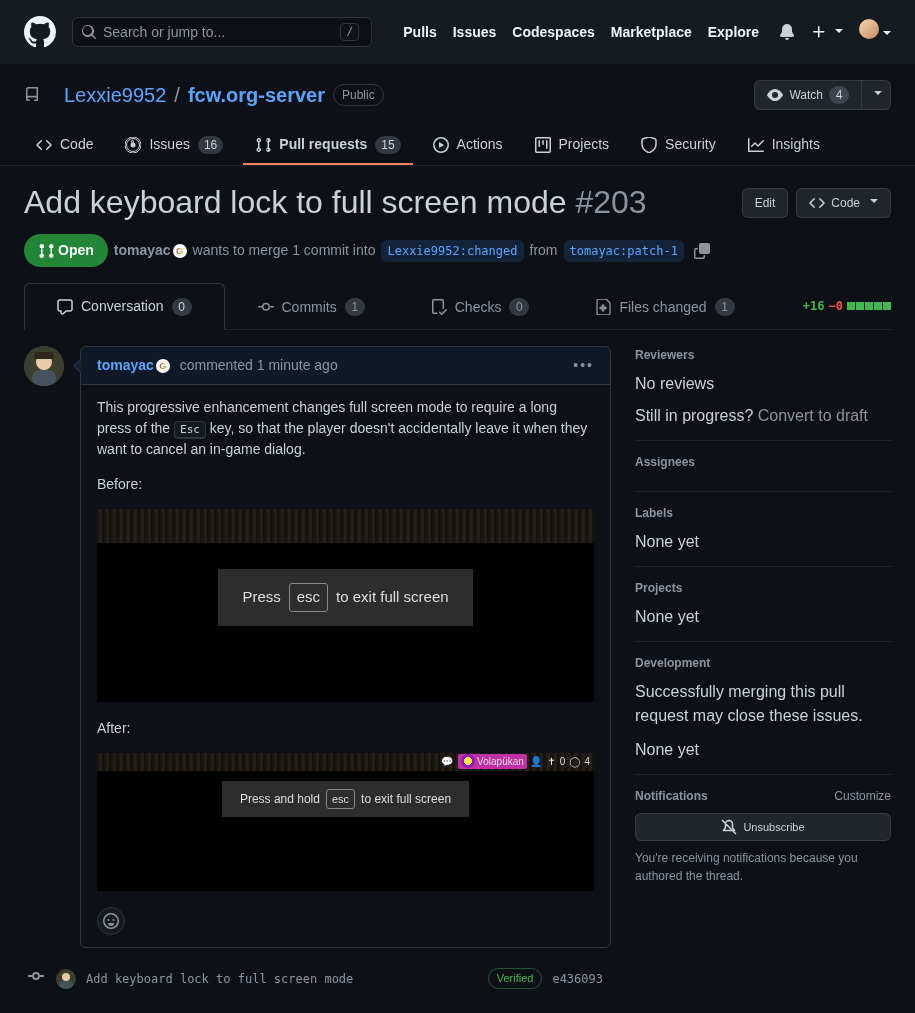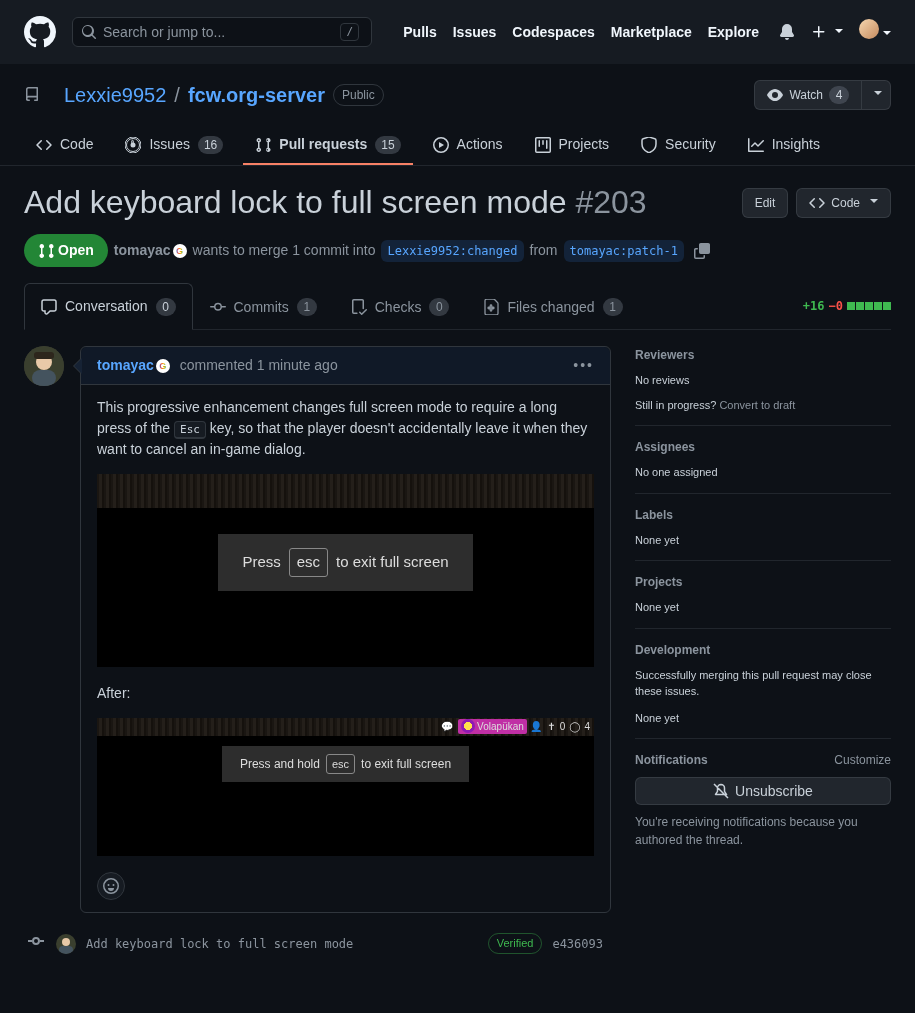--- a/index.html
+++ b/index.html
@@ -130,21 +130,21 @@
     width:14px;height:14px;border-radius:50%;background:#fff;
     font-size:9px;font-weight:700;margin-left:2px;vertical-align:middle;
   }
   .g-badge span{background:linear-gradient(90deg,#4285F4,#EA4335,#FBBC05,#34A853);-webkit-background-clip:text;background-clip:text;color:transparent;}
 
   
   .pr-tabs-wrap{display:flex;align-items:center;justify-content:space-between;border-bottom:1px solid var(--color-border-muted);margin-top:16px;}
   .pr-tabs{display:flex;}
   .pr-tab{
     display:flex;align-items:center;gap:8px;
-    padding:12px 16px;
+    padding:12px 32px;
     color:var(--color-fg-muted);
     border:1px solid transparent;
     border-bottom:none;
     border-top-left-radius:6px;border-top-right-radius:6px;
     margin-bottom:-1px;
   }
   .pr-tab.selected{
     color:var(--color-fg-default);
     background:var(--color-canvas-default);
     border-color:var(--color-border-default);
@@ -229,27 +229,27 @@
   .commit-line .dot svg{stroke:var(--color-fg-muted);}
   .mini-avatar{width:20px;height:20px;border-radius:50%;display:inline-block;margin-left:-50px;}
   .mini-avatar svg{width:100%;height:100%;border-radius:50%;}
   .commit-msg{flex:1;}
   .verified{border:1px solid rgba(63,185,80,0.4);color:var(--color-success-fg);border-radius:24px;padding:1px 8px;font-size:11px;font-family:-apple-system,sans-serif;}
 
   
   .side-block{padding:12px 0;border-bottom:1px solid var(--color-border-muted);}
   .side-block:first-child{padding-top:0;}
   .side-block h4{margin:0 0 8px 0;font-size:12px;font-weight:600;color:var(--color-fg-muted);}
-  .side-block .val{color:var(--color-fg-default);font-size:11px;}
+  .side-block .val{color:var(--color-fg-default);font-size:16px;}
   .side-head-row{display:flex;justify-content:space-between;align-items:center;}
   .link-muted{color:var(--color-fg-muted);}
   .unsub-btn{
     width:100%;display:flex;align-items:center;justify-content:center;gap:6px;
     background:var(--color-btn-bg);border:1px solid var(--color-btn-border);border-radius:6px;
-    padding:5px;color:var(--color-fg-default);font-size:14px;font-weight:500;margin:8px 0;
+    padding:5px;color:var(--color-fg-default);font-size:11px;font-weight:500;margin:8px 0;
   }
   .side-note{font-size:12px;color:var(--color-fg-muted);line-height:1.5;}
 
   svg.octicon{display:inline-block;vertical-align:text-bottom;fill:currentColor;}
 </style>
 </head>
 <body>
 
 <header class="gh-header">
   <a class="gh-logo">
@@ -460,20 +460,21 @@
                   <span>G</span>
                 </span>
               <span style="margin-left:6px;">commented 1 minute ago</span>
             </span>
             <span style="color:var(--color-fg-muted);letter-spacing:2px;">•••</span>
           </div>
           <div class="comment-body">
             <p>
               <span>This progressive enhancement changes full screen mode to require a long press of the </span><kbd class="key">Esc</kbd><span> key, so that the player doesn't accidentally leave it when they want to cancel an in-game dialog.</span>
             </p>
+            <p>Before:</p>
             <div class="screenshot-frame">
               <div class="wood-bar"></div>
               <div class="fs-banner">
                   <span>Press</span> 
                   <kbd>esc</kbd> 
                   <span>to exit full screen</span>
                 </div>
               <div class="sf-space"></div>
             </div>
             <p>After:</p>
@@ -526,21 +527,20 @@
     </div>
 
     <aside class="sidebar">
       <div class="side-block">
         <h4>Reviewers</h4>
         <div class="val">No reviews</div>
         <div class="val" style="margin-top:8px;"><span>Still in progress?</span> <a class="link-muted">Convert to draft</a></div>
       </div>
       <div class="side-block">
         <h4>Assignees</h4>
-        <div class="val">No one assigned</div>
       </div>
       <div class="side-block">
         <h4>Labels</h4>
         <div class="val">None yet</div>
       </div>
       <div class="side-block">
         <h4>Projects</h4>
         <div class="val">None yet</div>
       </div>
       <div class="side-block">

